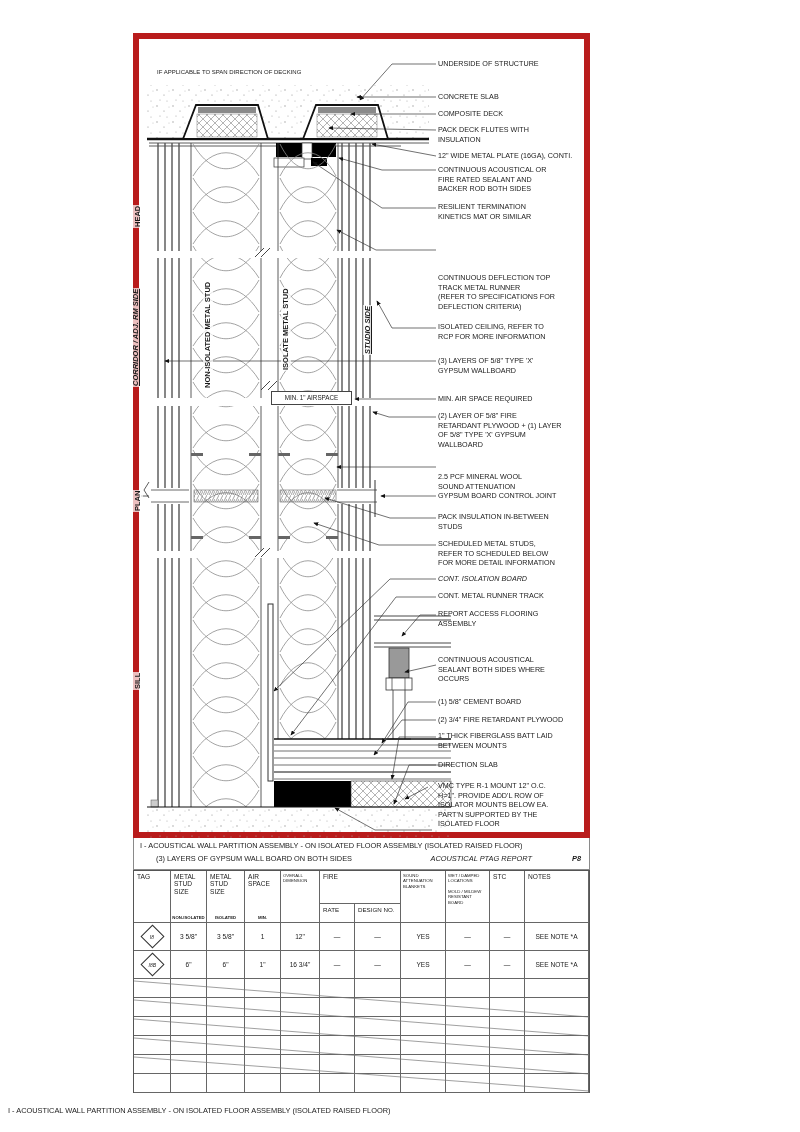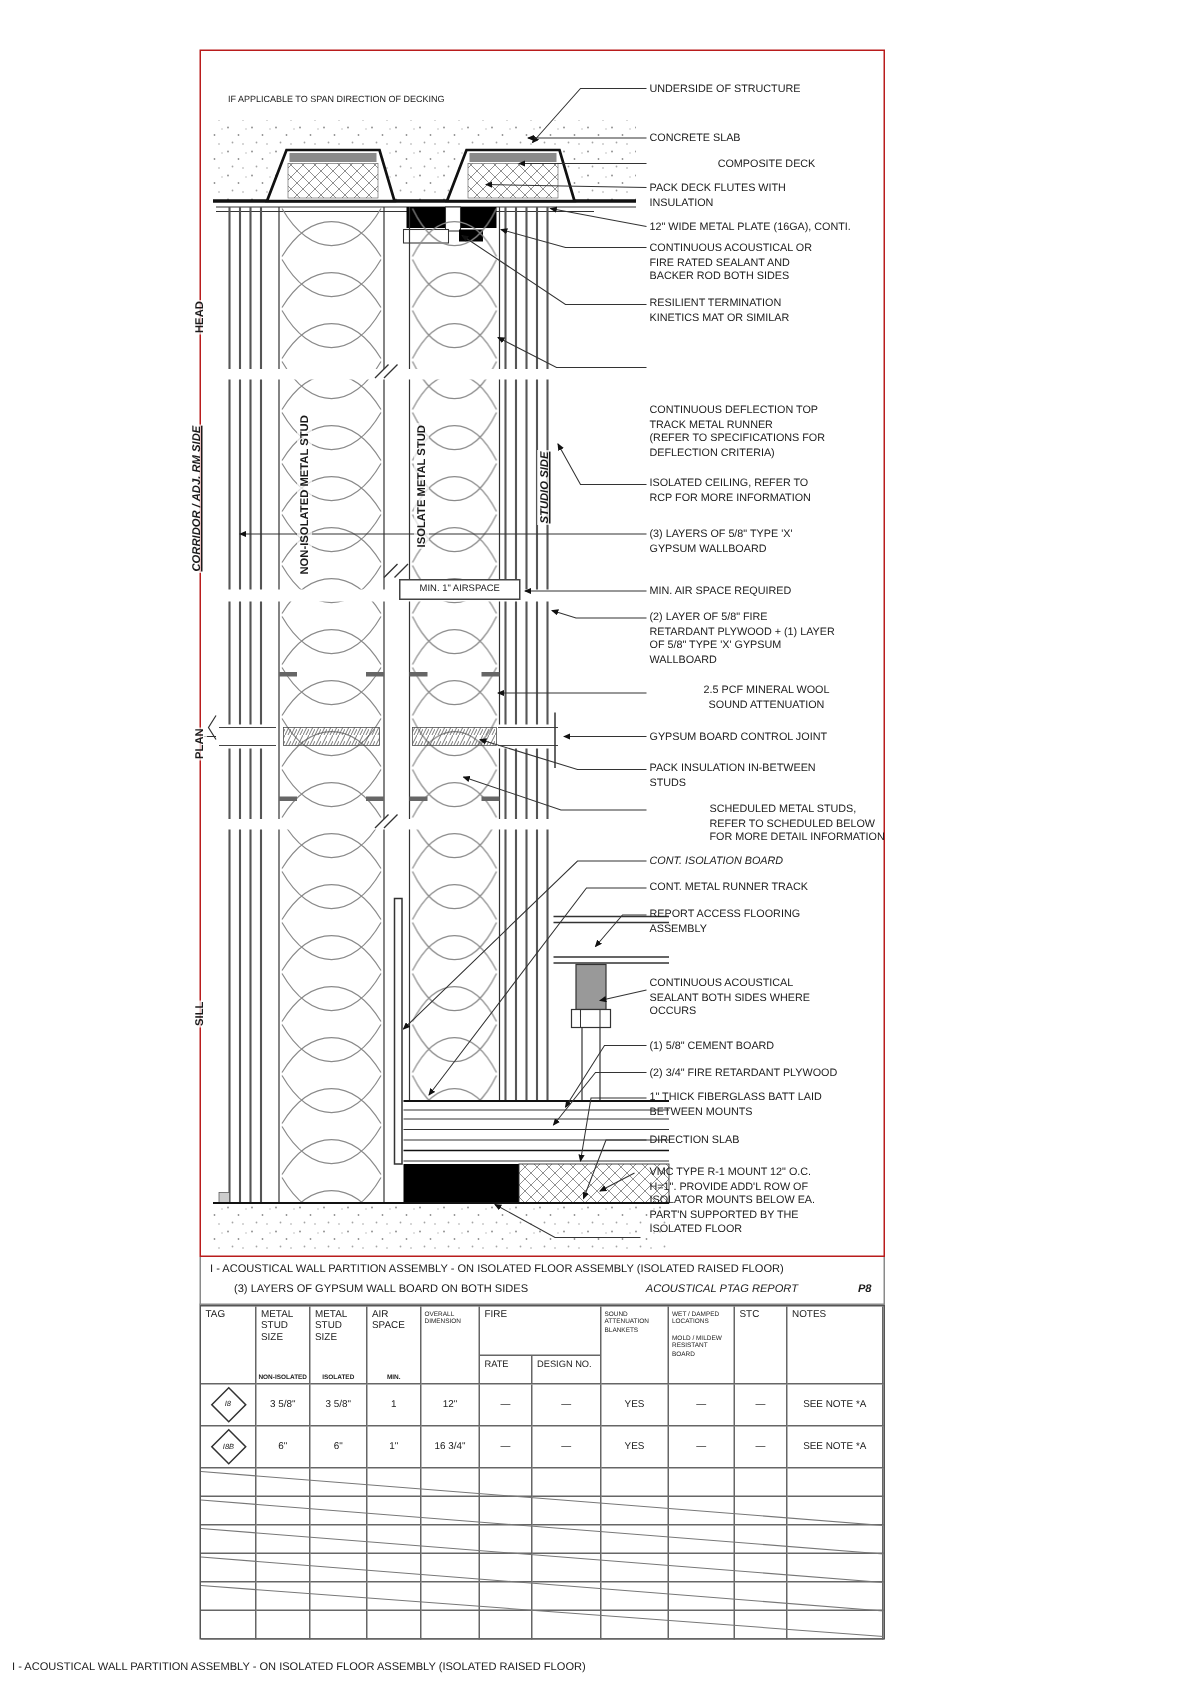--- a/index.html
+++ b/index.html
@@ -1,19 +1,19 @@
 <!DOCTYPE html>
 <html><head>
 <meta charset="utf-8">
 <style>
   html,body{margin:0;padding:0;background:#fff;}
   .sheet{position:relative;width:800px;height:1132px;background:#fff;
          font-family:"Liberation Sans",sans-serif;color:#1a1a1a;overflow:hidden;}
   .frame{position:absolute;left:133px;top:33px;width:457px;height:805px;
-         border:1px solid #b91c1c;box-sizing:border-box;background:#fff;padding-left:28px;}
+         border:6px solid #b91c1c;box-sizing:border-box;background:#fff;padding-left:28px;}
   .art{position:absolute;left:0;top:0;z-index:1;}
   .txt{position:absolute;z-index:2;}
   .deck-note{font-size:6px;white-space:nowrap;}
   .vlabel{position:absolute;z-index:2;transform-origin:0 100%;transform:rotate(-90deg);
           font-weight:bold;font-size:7.5px;white-space:nowrap;height:10px;line-height:10px;
           background:rgba(255,255,255,.72);padding:0 1px;}
   .vlabel.it{font-style:italic;text-decoration:underline;}
   .airspace-box{position:absolute;z-index:2;border:1px solid #444;background:#fff;
           font-size:6.3px;text-align:center;box-sizing:border-box;}
   .callout{position:absolute;left:299px;width:156px;font-size:7.2px;line-height:1.32;
@@ -210,21 +210,21 @@
 
     <div class="vlabel" style="left:74px;top:340px">NON-ISOLATED METAL STUD</div>
     <div class="vlabel" style="left:152px;top:322px">ISOLATE METAL STUD</div>
     <div class="vlabel it" style="left:234px;top:306px">STUDIO SIDE</div>
 
     <div class="airspace-box" style="left:132px;top:352px;width:81px;height:14px;line-height:12px">MIN. 1" AIRSPACE</div>
 
     <div id="callouts">
         <div class="callout" style="top: 20px;">UNDERSIDE OF STRUCTURE</div>
         <div class="callout" style="top: 53px;">CONCRETE SLAB</div>
-        <div class="callout" style="top: 70px; text-align: center;">COMPOSITE DECK</div>
+        <div class="callout" style="top: 70px;">COMPOSITE DECK</div>
         <div class="callout" style="top: 86px;">PACK DECK FLUTES WITH
 INSULATION</div>
         <div class="callout" style="top: 112px;">12" WIDE METAL PLATE (16GA), CONTI.</div>
         <div class="callout" style="top: 126px;">CONTINUOUS ACOUSTICAL OR
 FIRE RATED SEALANT AND
 BACKER ROD BOTH SIDES</div>
         <div class="callout" style="top: 163px;">RESILIENT TERMINATION
 KINETICS MAT OR SIMILAR</div>
         <div class="callout" style="top: 222px; margin-top: 12px;">CONTINUOUS DEFLECTION TOP
 TRACK METAL RUNNER
@@ -232,26 +232,26 @@
 DEFLECTION CRITERIA)</div>
         <div class="callout" style="top: 283px;">ISOLATED CEILING, REFER TO
 RCP FOR MORE INFORMATION</div>
         <div class="callout" style="top: 317px;">(3) LAYERS OF 5/8" TYPE 'X'
 GYPSUM WALLBOARD</div>
         <div class="callout" style="top: 355px;">MIN. AIR SPACE REQUIRED</div>
         <div class="callout" style="top: 372px;">(2) LAYER OF 5/8" FIRE
 RETARDANT PLYWOOD + (1) LAYER
 OF 5/8" TYPE 'X' GYPSUM
 WALLBOARD</div>
-        <div class="callout" style="top: 421px; text-align: center;">2.5 PCF MINERAL WOOL
+        <div class="callout" style="top: 433px;">2.5 PCF MINERAL WOOL
 SOUND ATTENUATION</div>
         <div class="callout" style="top: 452px;">GYPSUM BOARD CONTROL JOINT</div>
         <div class="callout" style="top: 473px;">PACK INSULATION IN-BETWEEN
 STUDS</div>
-        <div class="callout" style="top: 500px; margin-left: 40px;">SCHEDULED METAL STUDS,
+        <div class="callout" style="top: 500px;">SCHEDULED METAL STUDS,
 REFER TO SCHEDULED BELOW
 FOR MORE DETAIL INFORMATION</div>
         <div class="callout" style="top: 535px; font-style: italic;">CONT. ISOLATION BOARD</div>
         <div class="callout" style="top: 552px;">CONT. METAL RUNNER TRACK</div>
         <div class="callout" style="top: 570px;">REPORT ACCESS FLOORING
 ASSEMBLY</div>
         <div class="callout" style="top: 616px;">CONTINUOUS ACOUSTICAL
 SEALANT BOTH SIDES WHERE
 OCCURS</div>
         <div class="callout" style="top: 658px;">(1) 5/8" CEMENT BOARD</div>

